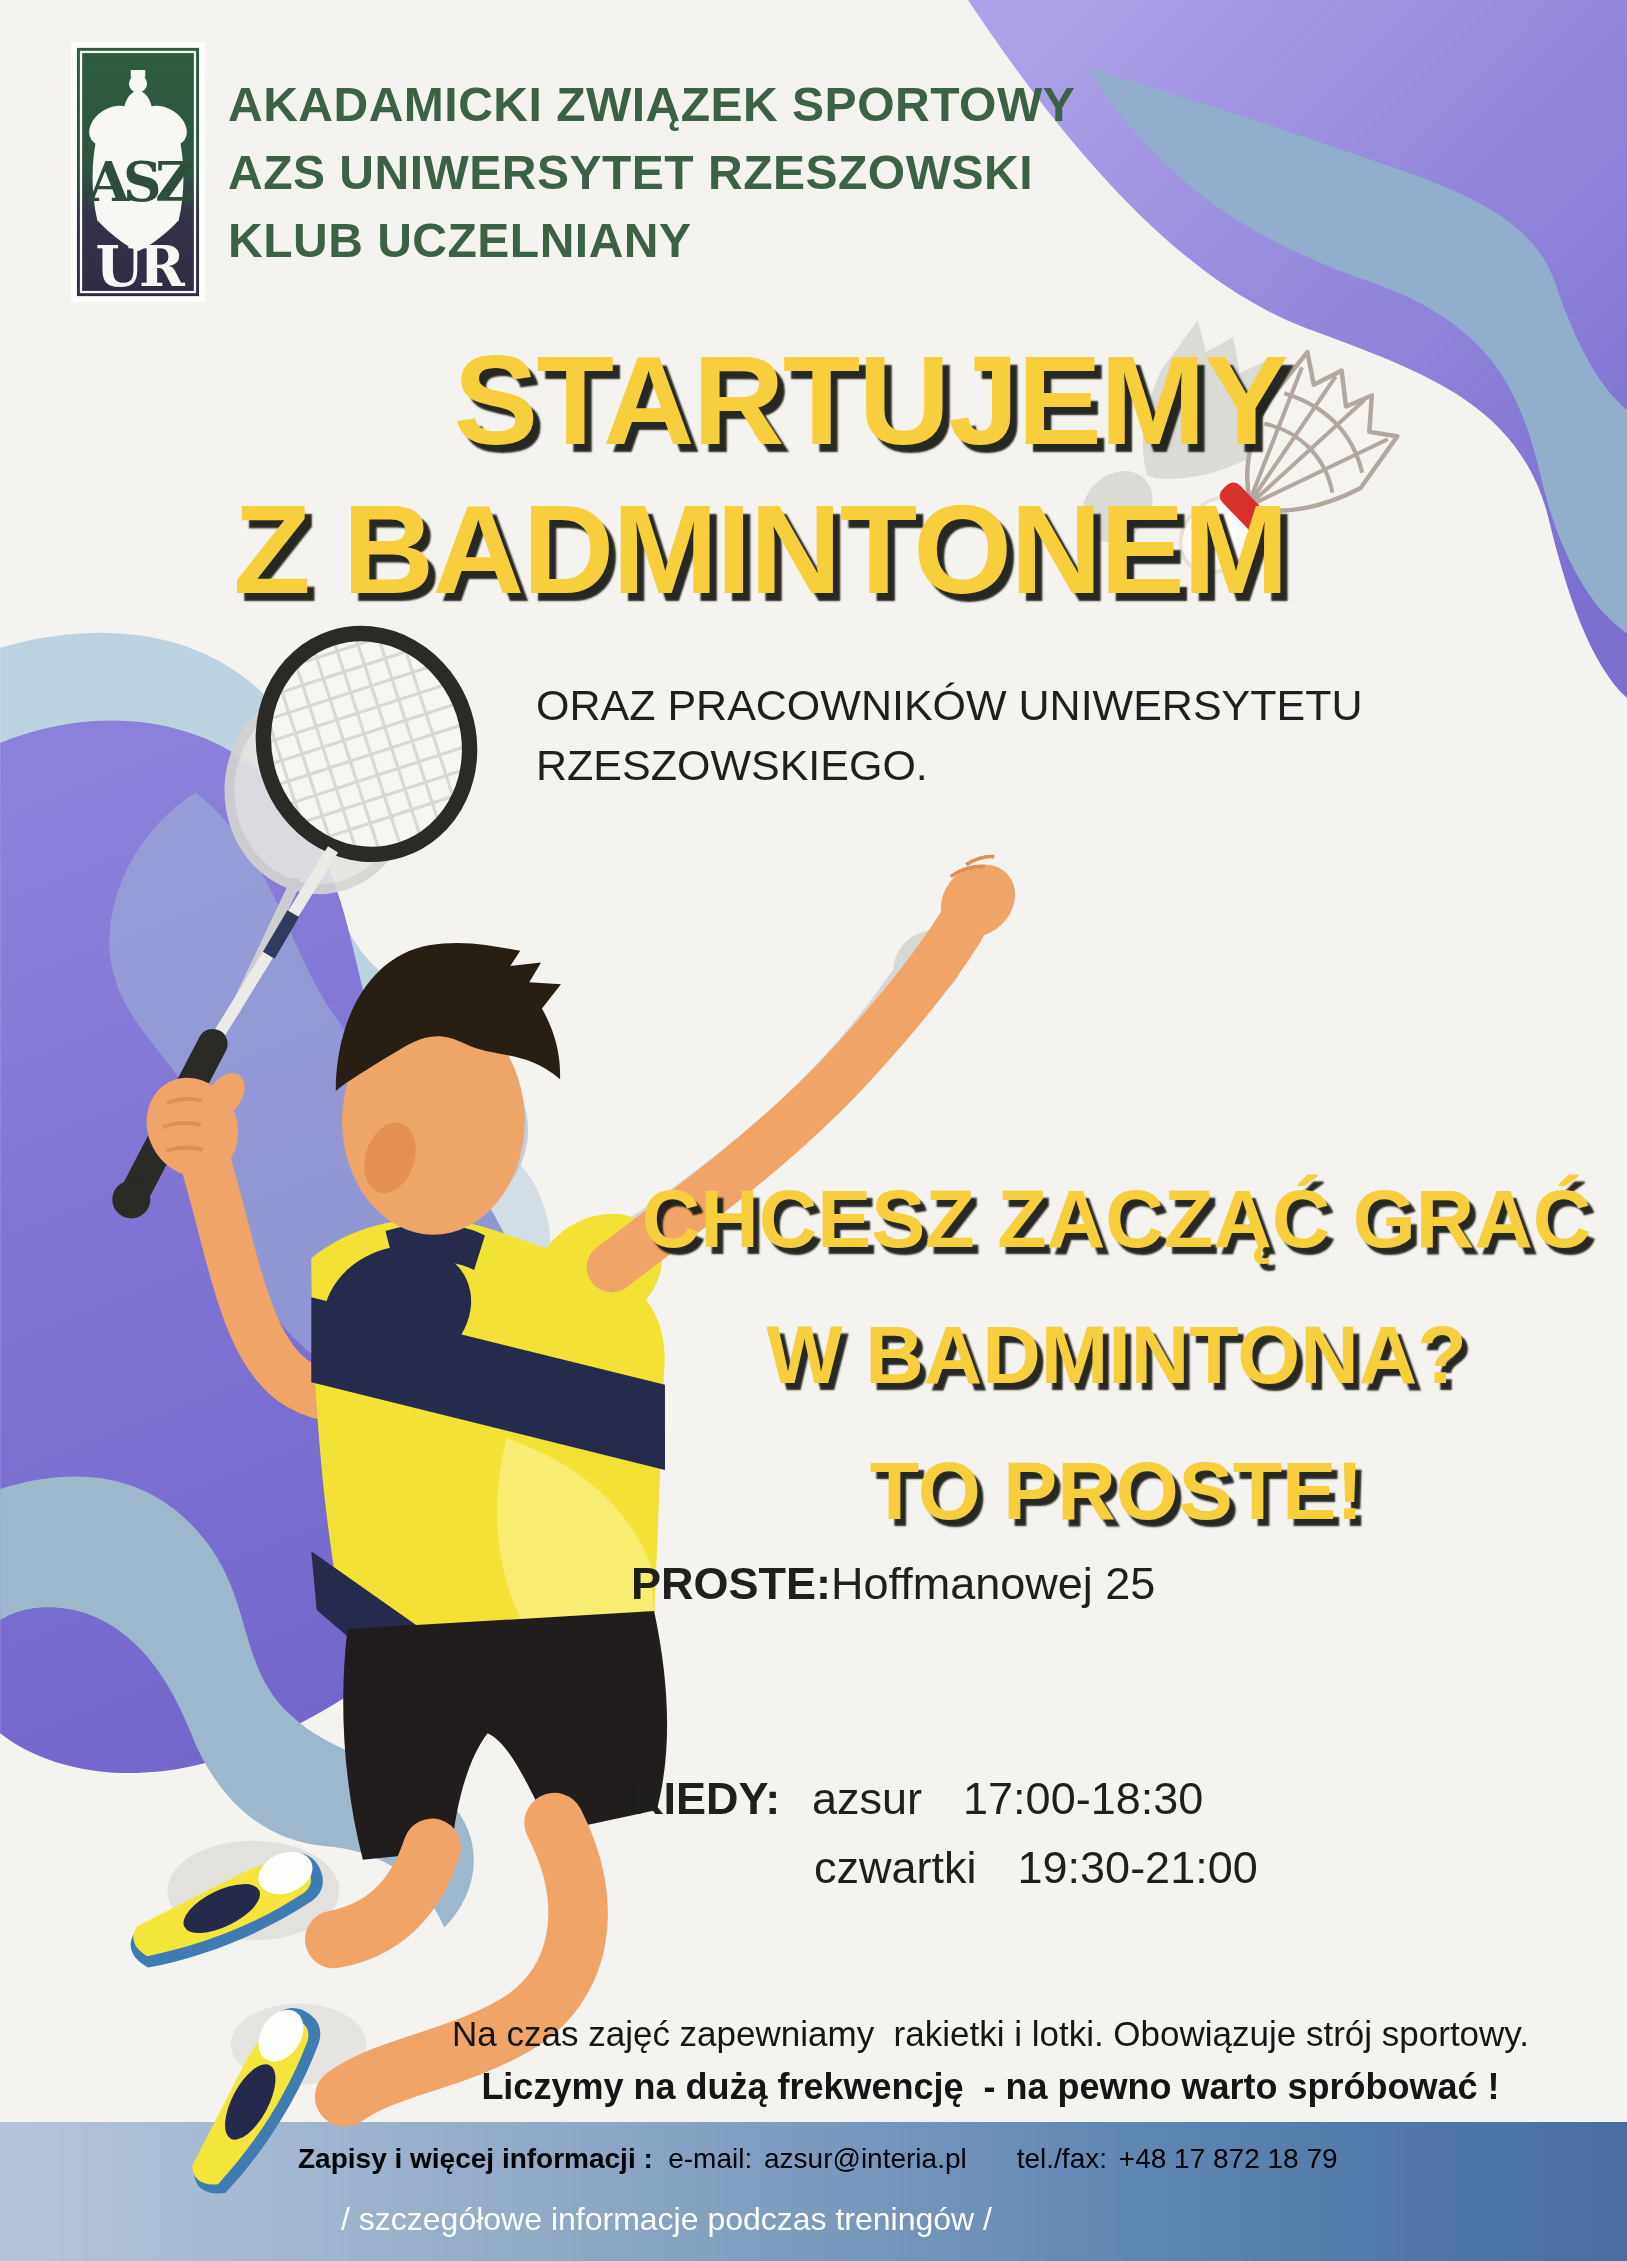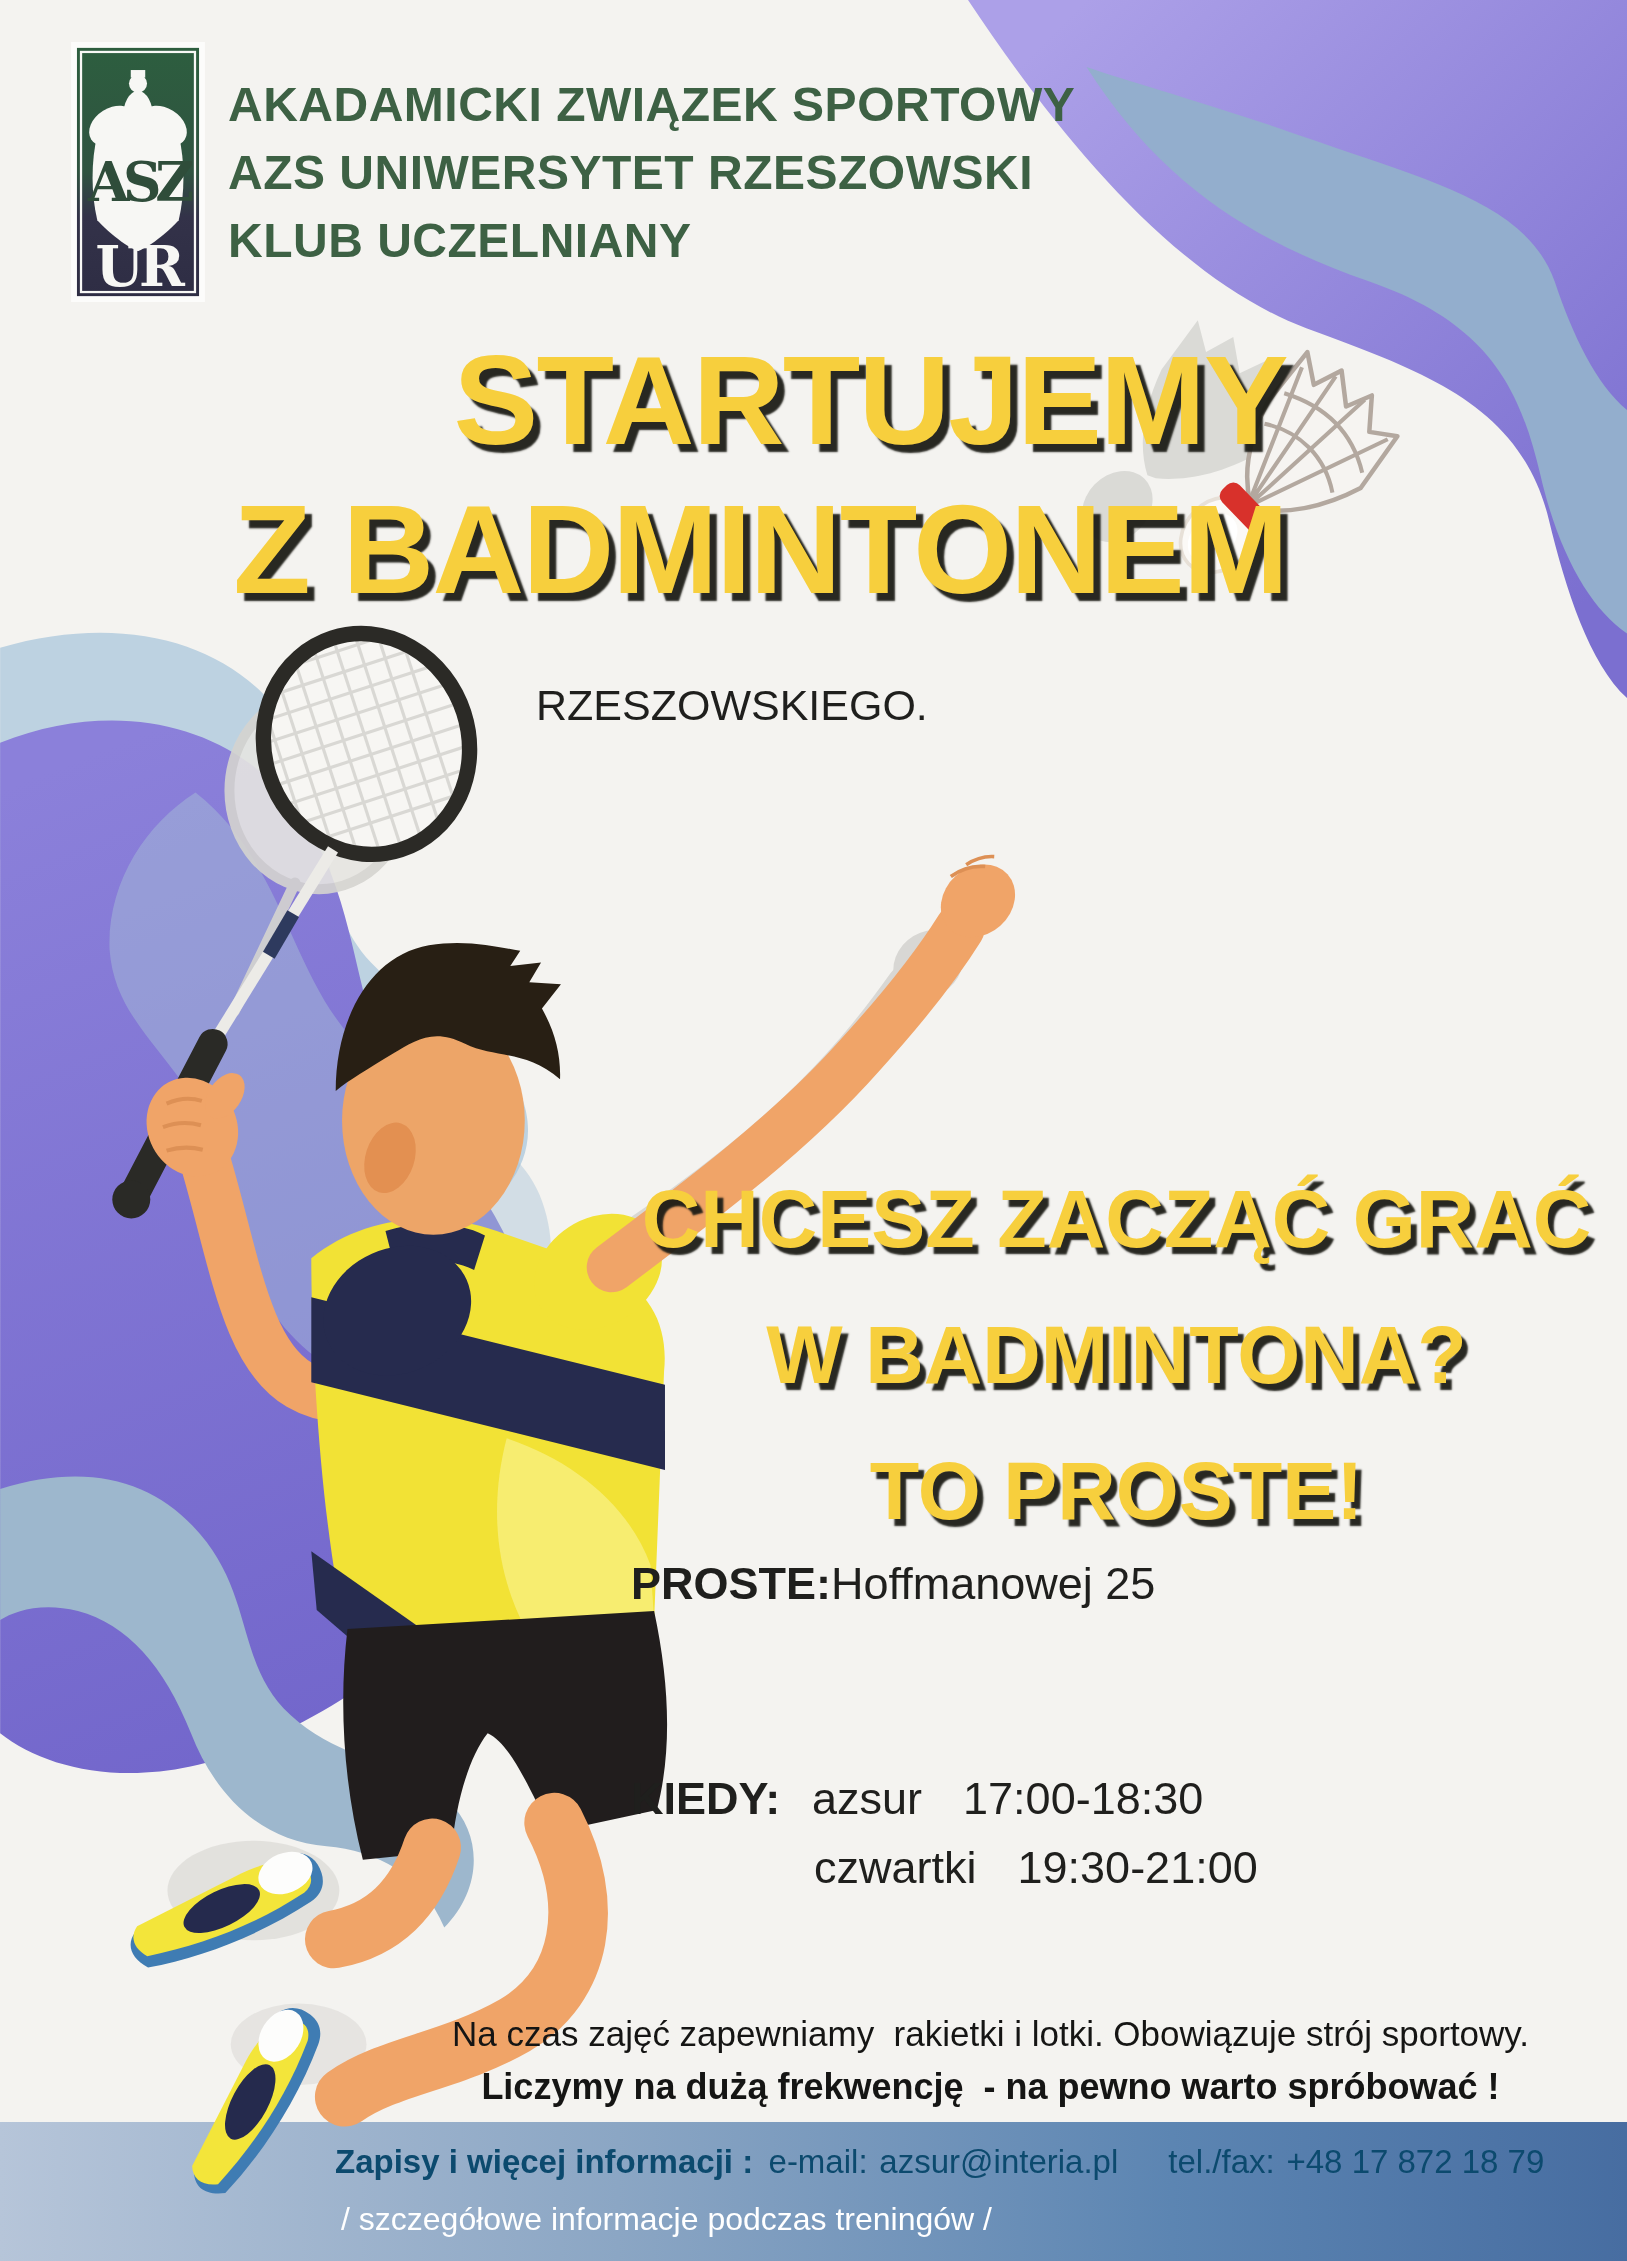--- a/index.html
+++ b/index.html
@@ -27,21 +27,21 @@
   .dlabel{font-weight:bold;display:inline-block;min-width:181px;}
   .indent{padding-left:183px;}
   .tgap{margin-left:41px;}
 
   .note{left:353px;right:0;top:2008px;text-align:center;color:#151514;}
   .note1{font-size:35px;line-height:52px;white-space:pre-wrap;}
   .note2{font-size:36px;line-height:54px;font-weight:bold;white-space:pre-wrap;}
 
   .bar{left:0;top:2122px;width:1628px;height:162px;
        background:linear-gradient(90deg,#b6c5d9 0%,#8ba6c4 38%,#5c85b2 72%,#476da1 100%);}
-  .footer1{left:298px;top:2143px;font-size:33px;color:#0c4a6e;white-space:nowrap;margin-left:37px;}
+  .footer1{left:298px;top:2143px;font-size:28px;color:#000000;white-space:nowrap;}
   .footer2{left:298px;top:2201px;font-size:32px;color:#ffffff;white-space:nowrap;margin-left:43px;}
   .fbold{font-weight:bold;}
   .m1{margin-left:15.4px;}
   .m2{margin-left:11.8px;}
   .m3{margin-left:50px;}
 </style>
 </head>
 <body>
 
 <div class="poster">
@@ -210,20 +210,21 @@
     <div>AZS UNIWERSYTET RZESZOWSKI</div>
     <div>KLUB UCZELNIANY</div>
   </div>
 
   <div class="abs title">
     <div>STARTUJEMY</div>
     <div>Z BADMINTONEM</div>
   </div>
 
   <div class="abs intro">
+    <div>ORAZ PRACOWNIKÓW UNIWERSYTETU</div>
     <div>RZESZOWSKIEGO.</div>
   </div>
 
   <div class="abs question">
     <div>CHCESZ ZACZĄĆ GRAĆ</div>
     <div>W BADMINTONA?</div>
     <div>TO PROSTE!</div>
   </div>
 
   <div class="abs details where">

